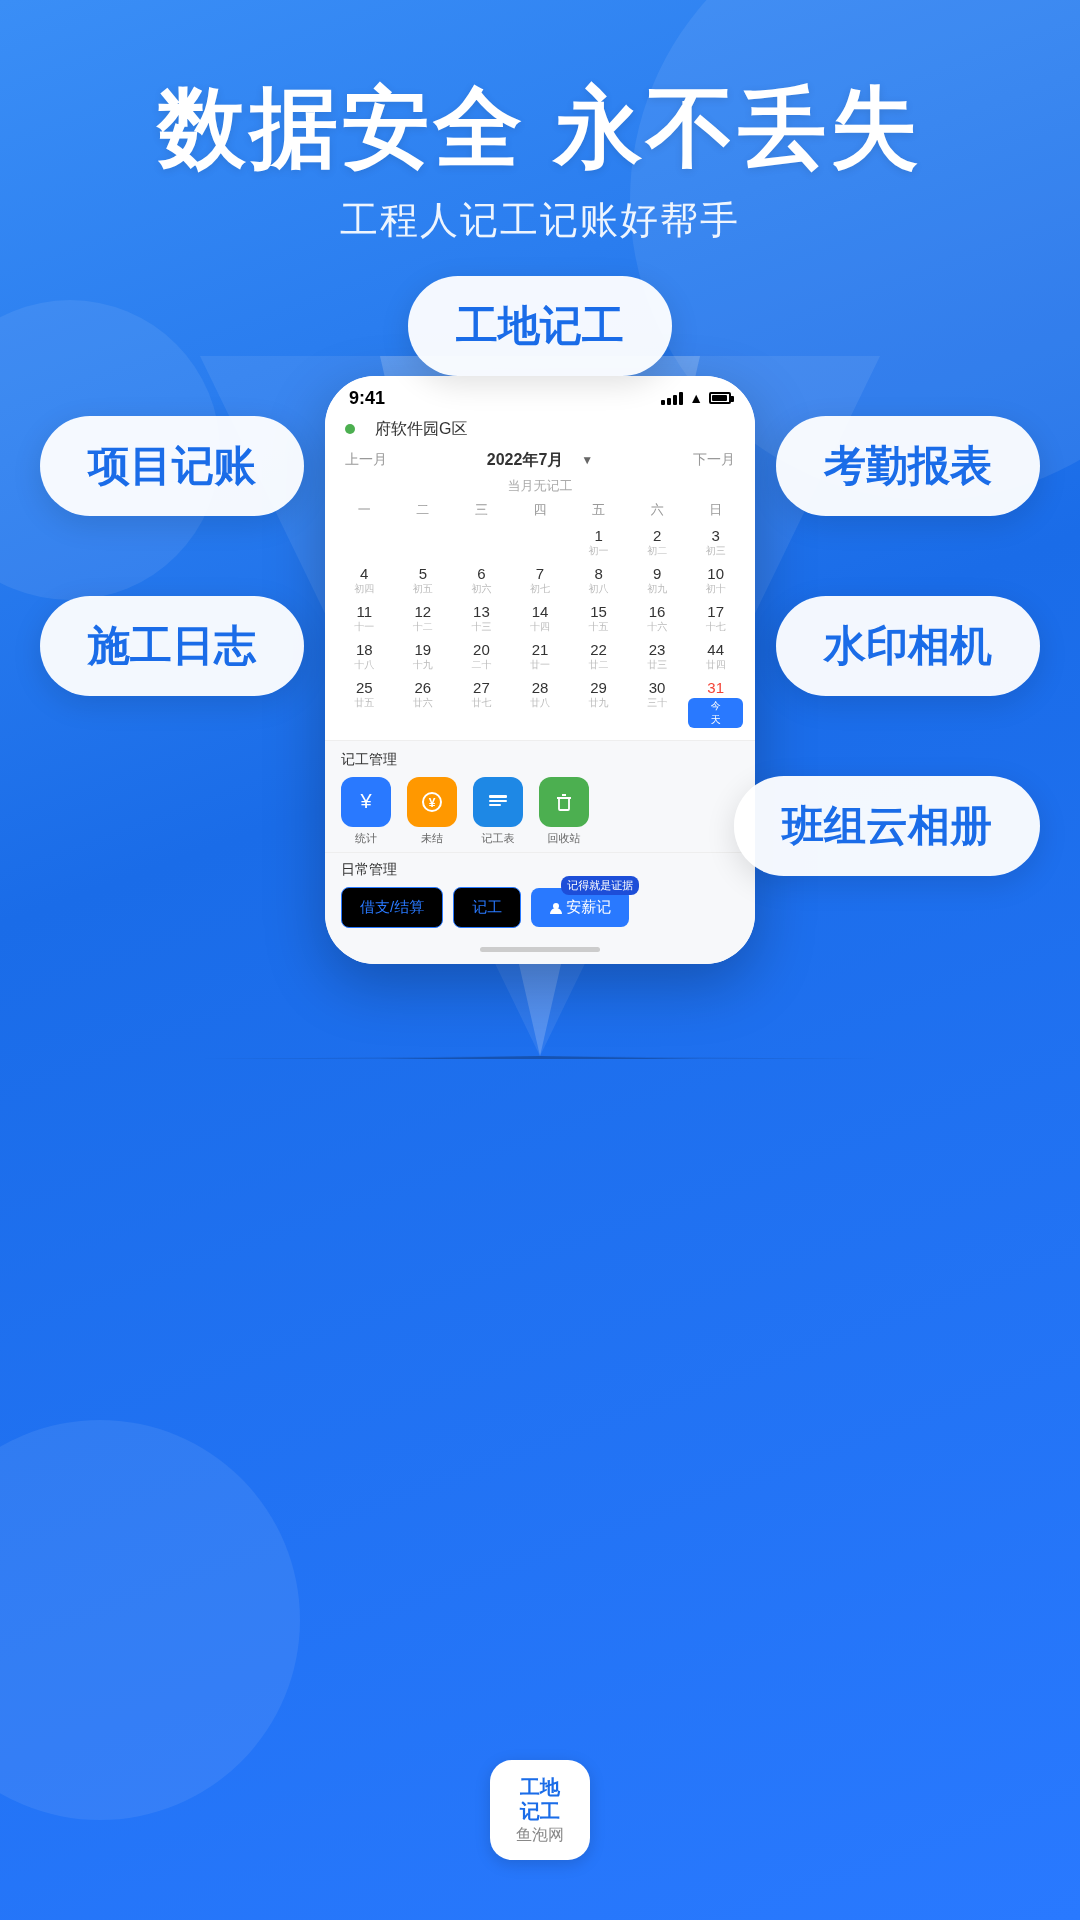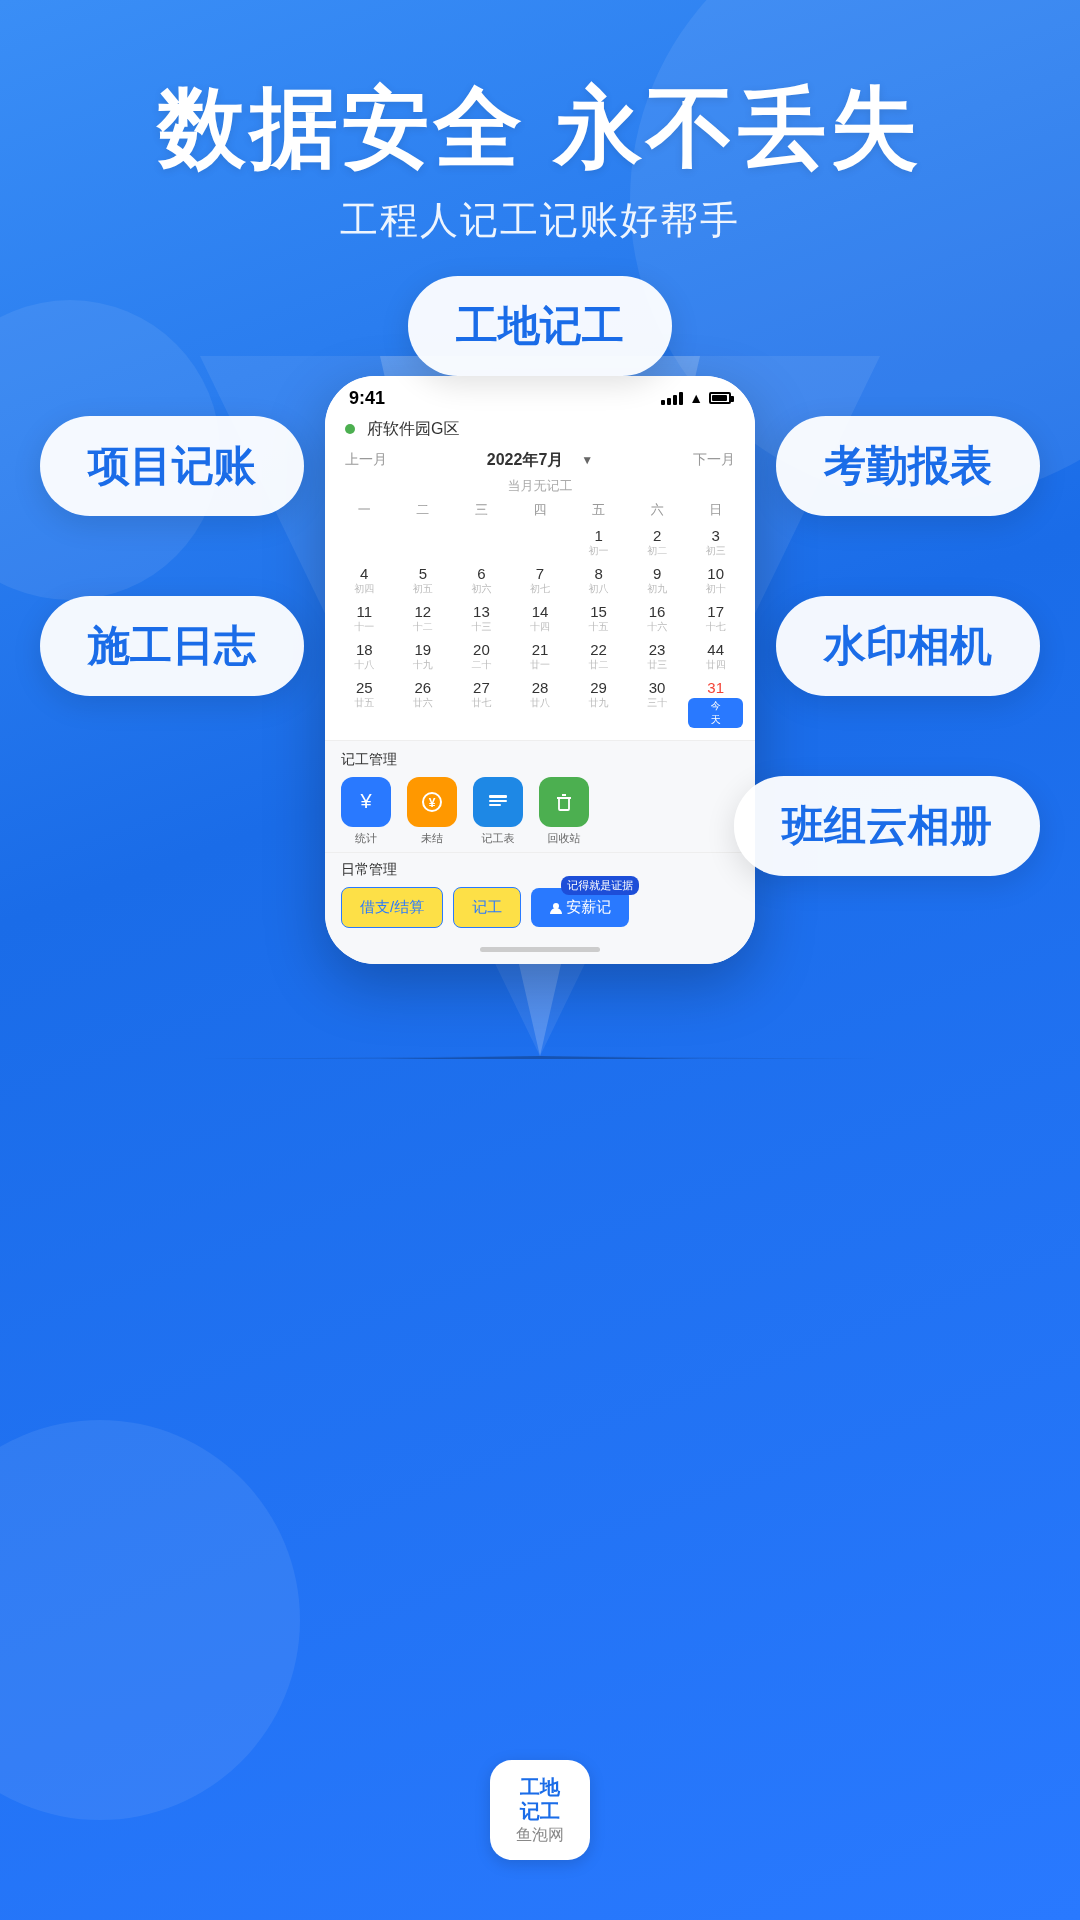--- a/index.html
+++ b/index.html
@@ -171,21 +171,21 @@
     }
 
     
     .phone-location {
       background: #fff;
       padding: 6px 20px 6px;
       font-size: 16px;
       color: #333;
       display: flex;
       align-items: center;
-      gap: 12px;
+      gap: 20px;
     }
     .location-dot {
       width: 10px; height: 10px;
       background: #4CAF50;
       border-radius: 50%;
       display: inline-block;
     }
 
     
     .phone-calendar {
@@ -307,21 +307,21 @@
       gap: 10px;
       margin-top: 8px;
       align-items: center;
     }
     .daily-btn {
       padding: 10px 18px;
       border-radius: 8px;
       font-size: 15px;
       font-weight: 500;
       border: 1.5px solid #2979ff;
-      background: #fde047;
+      background: #000000;
       color: #2979ff;
       white-space: nowrap;
     }
     .daily-btn-filled {
       background: #2979ff;
       color: #fff;
       border: none;
     }
     .badge-tag {
       position: absolute;

